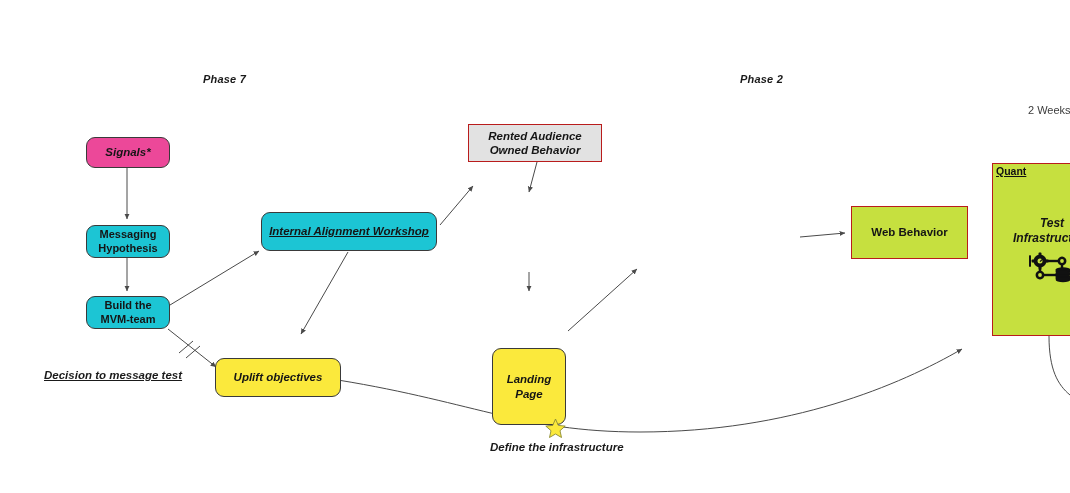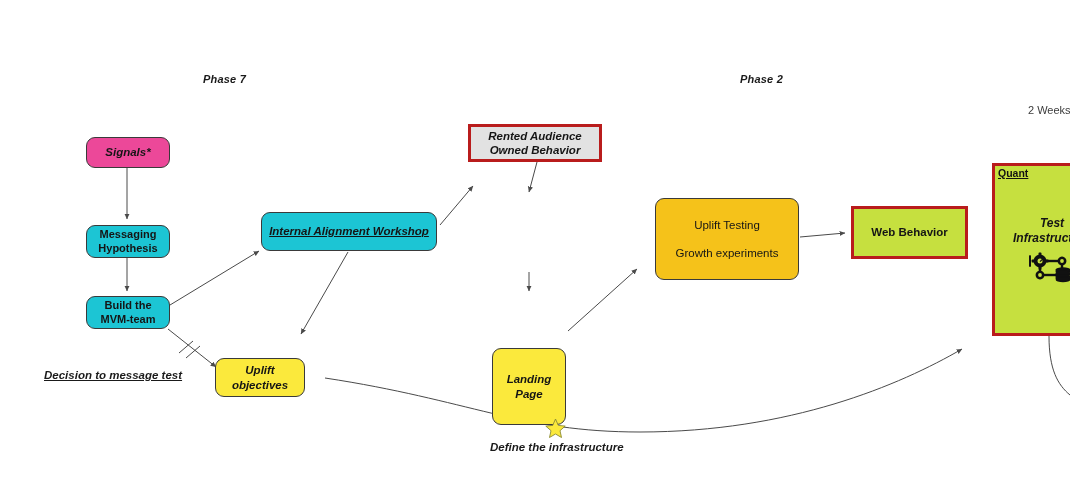--- a/index.html
+++ b/index.html
@@ -37,21 +37,21 @@
     line-height: 1.25;
   }
   .node .line { display: block; }
 
   
   .rounded {
     border-radius: 9px;
     border: 1px solid #3a3a3a;
   }
   .sq {
-    border: 3px solid #b91c1c;
+    border: 1px solid #b91c1c;
   }
 
   .lbl-phase {
     position: absolute;
     font-weight: bold;
     font-style: italic;
     font-size: 11px;
     color: #1a1a1a;
     letter-spacing: .2px;
     white-space: nowrap;
@@ -153,38 +153,34 @@
 
   <div class="node rounded" style="left:261px; top:212px; width:176px; height:39px; background:#1CC5D4;">
     <span class="line t-bold-italic s11b und">Internal Alignment Workshop</span>
   </div>
 
   <div class="node rounded" style="left:86px; top:296px; width:84px; height:33px; background:#1CC5D4;">
     <span class="line t-bold s11">Build the</span>
     <span class="line t-bold s11">MVM-team</span>
   </div>
 
-  <div class="node rounded" style="left:215px; top:358px; width:90px; height:39px; background:#FBE93C;">
+  <div class="node rounded" style="left:215px; top:358px; width:126px; height:39px; background:#FBE93C;">
     <span class="line t-bold-italic s11b">Uplift objectives</span>
   </div>
 
   <div class="node sq" style="left:468px; top:124px; width:134px; height:38px; background:#E2E2E2;">
     <span class="line t-bold-italic s11b">Rented Audience</span>
     <span class="line t-bold-italic s11b">Owned Behavior</span>
   </div>
 
 
   <div class="node rounded" style="left:492px; top:300px; width:74px; height:77px; background:#FBE93C;margin-top:48px;">
     <span class="line t-bold-italic s11b">Landing Page</span>
   </div>
 
-  <div class="node rounded" style="left:655px; top:198px; width:144px; height:82px; background:#F5C21A;">
-    <span class="line t-reg s11b" style="margin-bottom:13px;">Uplift Testing</span>
-    <span class="line t-reg s11b">Growth experiments</span>
-  </div>
 
   <div class="node sq" style="left:851px; top:206px; width:117px; height:53px; background:#C6E03F;">
     <span class="line t-bold s11b">Web Behavior</span>
   </div>
 
   <div class="node sq" style="left:992px; top:163px; width:120px; height:173px; background:#C6E03F;">
     <span class="quant-tag">Quant</span>
     <span class="line t-bold-italic s12">Test</span>
     <span class="line t-bold-italic s12">Infrastructure</span>
     <span class="infra-icon">

